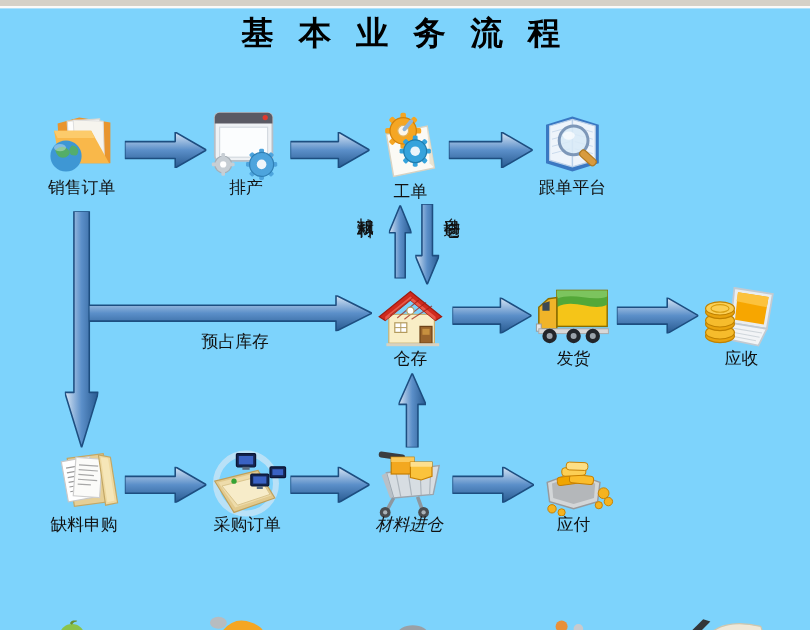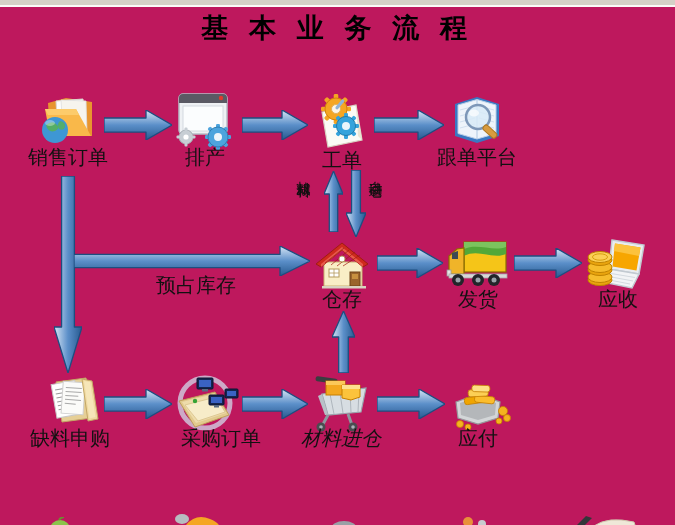--- a/index.html
+++ b/index.html
@@ -1,30 +1,30 @@
 <!DOCTYPE html>
 <html><head>
 <meta charset="utf-8">
 <style>
   html,body{margin:0;padding:0;background:#888;}
   #stage{
-    position:relative;width:675px;height:525px;background:#be185d;
+    position:relative;width:675px;height:525px;background:#7dd3fc;
     overflow:hidden;font-family:"DejaVu Sans",sans-serif;margin:0 auto;
   }
   .topbar{position:absolute;left:0;top:0;width:675px;height:5px;}
   .topbar-lite{position:absolute;left:0;top:5px;width:675px;height:2px;background:#fbfaf7;}
   .title{
     position:absolute;left:0;top:10px;width:675px;text-align:center;
     font-family:"Liberation Serif","DejaVu Serif",serif;font-weight:bold;
     font-size:27px;color:#000;letter-spacing:7px;
   }
   .icon{position:absolute;}
   .icon svg{display:block;}
   .nlabel{
-    position:absolute;width:110px;text-align:center;font-size:20px;color:#111;
+    position:absolute;width:110px;text-align:center;font-size:14px;color:#111;
     line-height:15px;white-space:nowrap;
   }
   .vlabel{
     position:absolute;font-size:14px;color:#111;line-height:16px;
     writing-mode:vertical-rl;text-orientation:upright;letter-spacing:1px;
   }
   .block-arrow{position:absolute;display:block;}
   .partial{position:absolute;}
 </style>
 </head>
@@ -278,21 +278,21 @@
   </div>
 
   <div class="nlabel" style="left:13px;top:150px;">销售订单</div>
   <div class="nlabel" style="left:150px;top:150px;text-align:center;">排产</div>
   <div class="nlabel" style="left:287px;top:153px;">工单</div>
   <div class="nlabel" style="left:422px;top:150px;">跟单平台</div>
   <div class="nlabel" style="left:423px;top:292px;">发货</div>
   <div class="nlabel" style="left:287px;top:292px;">仓存</div>
   <div class="nlabel" style="left:563px;top:292px;">应收</div>
   <div class="nlabel" style="left:15px;top:431px;">缺料申购</div>
-  <div class="nlabel" style="left:151px;top:431px;text-align:right;">采购订单</div>
+  <div class="nlabel" style="left:151px;top:431px;">采购订单</div>
   <div class="nlabel" style="left:286px;top:431px;font-style:italic;">材料进仓</div>
   <div class="nlabel" style="left:141px;top:278px;">预占库存</div>
 
   <div class="nlabel" style="left:423px;top:431px;">应付</div>
   <div class="vlabel" style="left:296px;top:170px;">扣减材料</div>
   <div class="vlabel" style="left:368px;top:170px;">自动进仓</div>
 
   <span class="block-arrow" style="left:104px;top:110px;"><svg width="68" height="30" viewBox="0 0 68 30">
         <defs>
           <linearGradient id="arrowGrad0" x1="0" y1="0" x2="0" y2="1">

